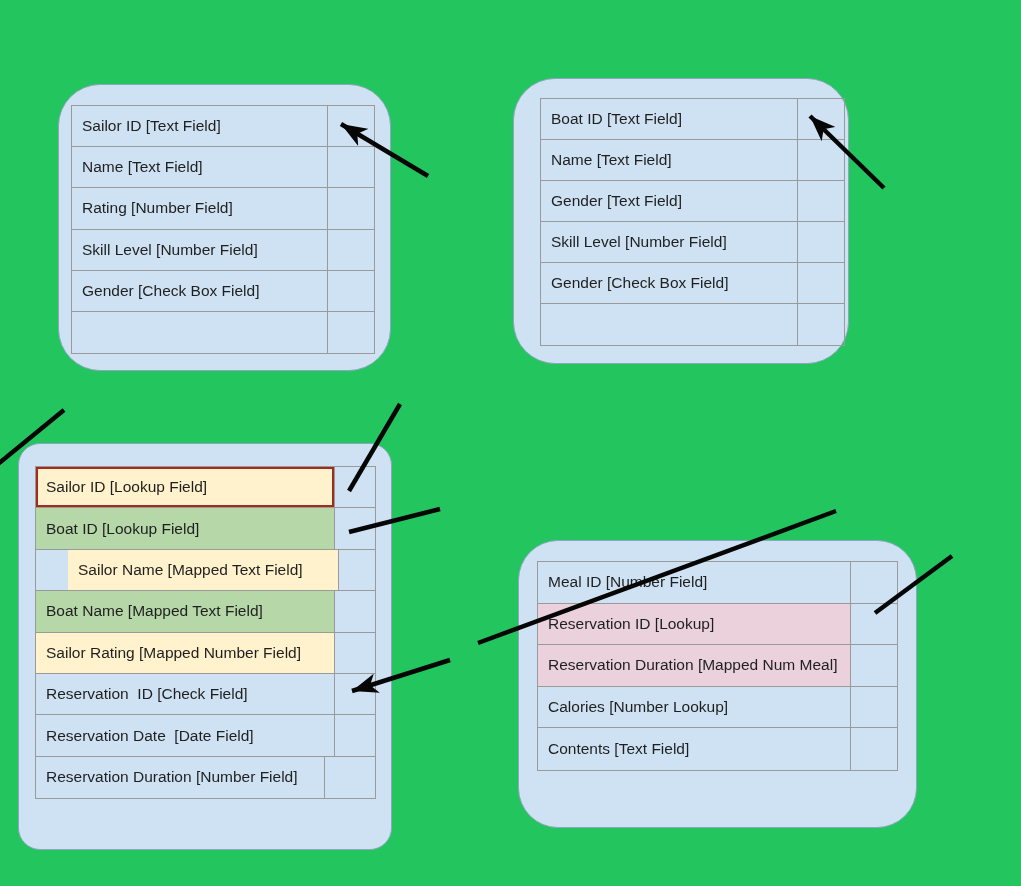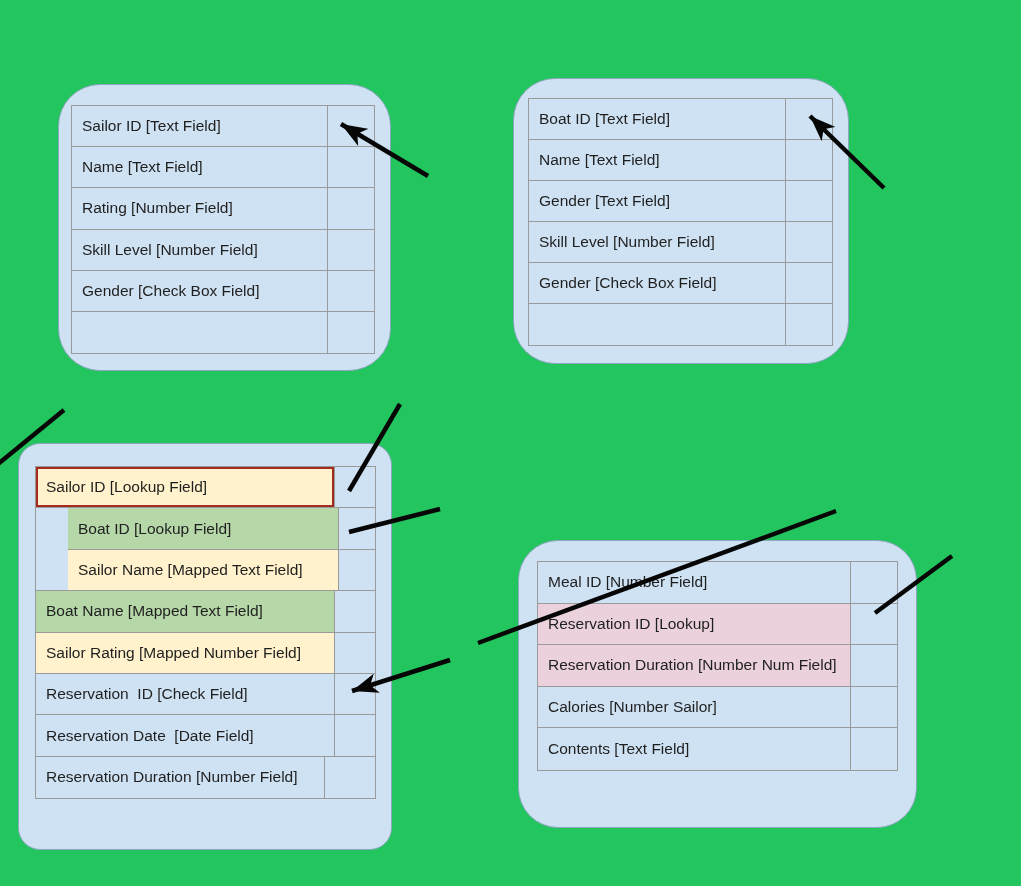--- a/index.html
+++ b/index.html
@@ -57,21 +57,21 @@
         <div class="cell" style="width:46px;"></div>
       </div>
       <div class="row" style="height:41.2px;">
         <div class="cell label" style="width:257px;"><span></span></div>
         <div class="cell" style="width:46px;"></div>
       </div>
     </div>
   </div>
 
   <div class="entity-box" style="left:513px;top:78px;width:336px;height:286px;border-radius:42px;">
-    <div class="ftable" style="left:14px;top:19px;width:305px;">
+    <div class="ftable" style="left:26px;top:19px;width:305px;">
       <div class="row" style="height:41px;">
         <div class="cell label" style="width:258px;"><span>Boat ID [Text Field]</span></div>
         <div class="cell" style="width:46px;"></div>
       </div>
       <div class="row" style="height:41px;">
         <div class="cell label" style="width:258px;"><span>Name [Text Field]</span></div>
         <div class="cell" style="width:46px;"></div>
       </div>
       <div class="row" style="height:41px;">
         <div class="cell label" style="width:258px;"><span>Gender [Text Field]</span></div>
@@ -91,21 +91,21 @@
       </div>
     </div>
   </div>
 
   <div class="entity-box" style="left:18px;top:443px;width:374px;height:407px;border-radius:22px;">
     <div class="ftable" style="left:16px;top:22px;width:341px;">
       <div class="row" style="height:41.4px;">
         <div class="cell label fill-yellow red-cell" style="width:300px;"><span>Sailor ID [Lookup Field]</span></div>
         <div class="cell" style="width:40px;"></div>
       </div>
-      <div class="row" style="height:41.4px;margin-left:32px;">
+      <div class="row" style="height:41.4px;">
         <div class="cell label fill-green" style="width:300px;"><span>Boat ID [Lookup Field]</span></div>
         <div class="cell" style="width:40px;"></div>
       </div>
       <div class="row" style="height:41.4px;padding-left:32px;">
         <div class="cell label fill-yellow" style="width:300px;"><span>Sailor Name [Mapped Text Field]</span></div>
         <div class="cell" style="width:40px;"></div>
       </div>
       <div class="row" style="height:41.4px;">
         <div class="cell label fill-green" style="width:300px;"><span>Boat Name [Mapped Text Field]</span></div>
         <div class="cell" style="width:40px;"></div>
@@ -133,25 +133,25 @@
     <div class="ftable" style="left:18px;top:20px;width:361px;">
       <div class="row" style="height:41.5px;">
         <div class="cell label" style="width:314px;"><span>Meal ID [Number Field]</span></div>
         <div class="cell" style="width:46px;"></div>
       </div>
       <div class="row" style="height:41.5px;">
         <div class="cell label fill-pink" style="width:314px;"><span>Reservation ID [Lookup]</span></div>
         <div class="cell" style="width:46px;"></div>
       </div>
       <div class="row" style="height:41.5px;">
-        <div class="cell label fill-pink" style="width:314px;"><span>Reservation Duration [Number Num Field]</span></div>
+        <div class="cell label fill-pink" style="width:314px;"><span>Reservation Duration [Mapped Num Meal]</span></div>
         <div class="cell" style="width:46px;"></div>
       </div>
       <div class="row" style="height:41.5px;">
-        <div class="cell label" style="width:314px;"><span>Calories [Number Sailor]</span></div>
+        <div class="cell label" style="width:314px;"><span>Calories [Number Lookup]</span></div>
         <div class="cell" style="width:46px;"></div>
       </div>
       <div class="row" style="height:41.5px;">
         <div class="cell label" style="width:314px;"><span>Contents [Text Field]</span></div>
         <div class="cell" style="width:46px;"></div>
       </div>
     </div>
   </div>
 
   <svg class="overlay" width="1021" height="886" viewBox="0 0 1021 886">

